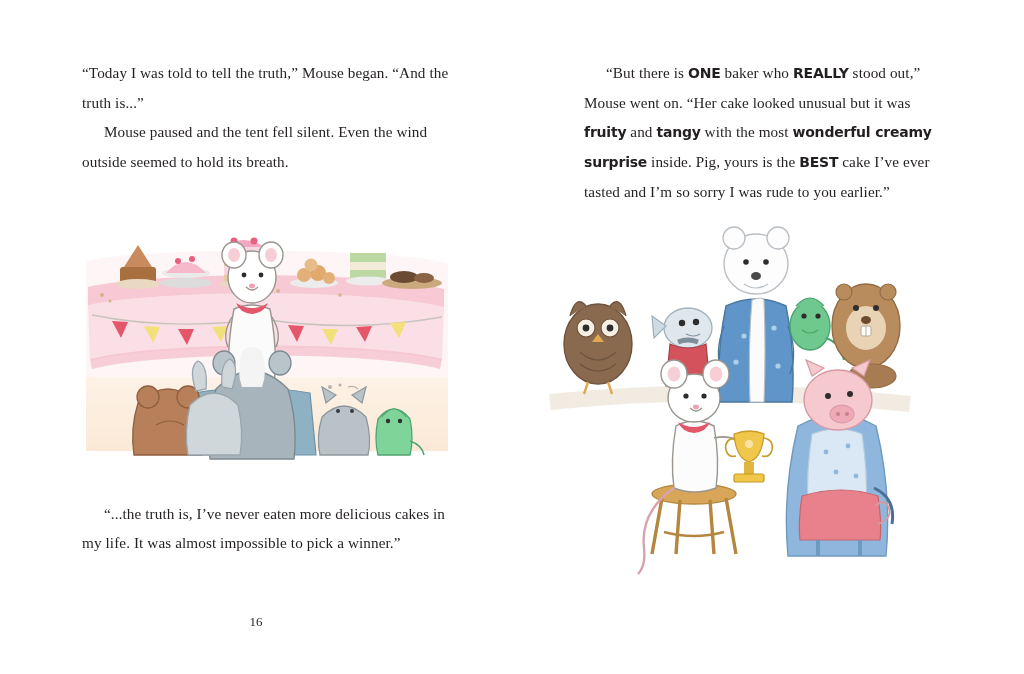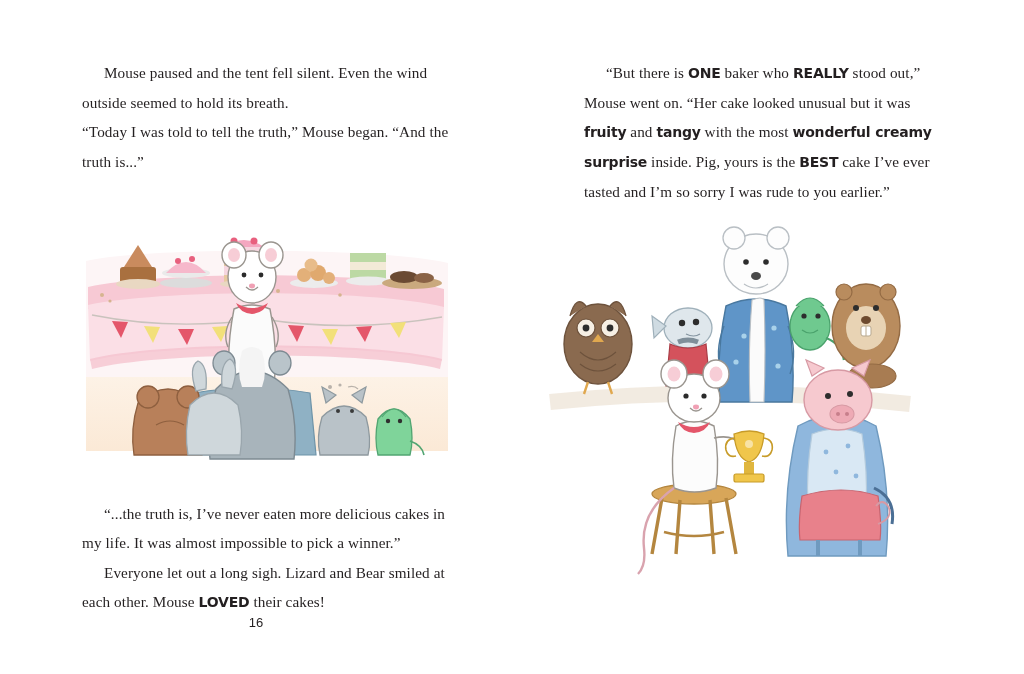--- a/index.html
+++ b/index.html
@@ -50,21 +50,21 @@
     font-size: 14px;
     letter-spacing: -0.2px;
   }
   .page-number {
     position: absolute;
     bottom: 44px;
     left: 0;
     right: 0;
     text-align: center;
     font-size: 13px;
-    font-family: Liberation Sans, sans-serif;
+    font-family: Liberation Serif, serif;
     color: #231f20;
   }
 
   
   .illus {
     position: relative;
     margin: 14px 0 10px 0;
     height: 280px;
     overflow: hidden;
   }
@@ -81,22 +81,22 @@
 </style>
 </head>
 <body>
 
 <div class="spread">
 
   <div class="page page-left">
     <div class="page-inner">
 
       <div>
+        <p class="para" id="L-p0"><span>“Today I was told to tell the truth,” Mouse began. “And the truth is...”</span></p>
         <p class="para indent" id="L-p1"><span>Mouse paused and the tent fell silent. Even the wind outside seemed to hold its breath.</span></p>
-        <p class="para" id="L-p0"><span>“Today I was told to tell the truth,” Mouse began. “And the truth is...”</span></p>
       </div>
 
       <div class="illus">
         <svg width="372" height="290" viewBox="0 0 372 290" xmlns="http://www.w3.org/2000/svg">
           <defs>
             <linearGradient id="floorGrad" x1="0" y1="0" x2="0" y2="1">
               <stop offset="0%" stop-color="#fdf2e6"></stop>
               <stop offset="100%" stop-color="#fbe9d6"></stop>
             </linearGradient>
           </defs>
@@ -236,21 +236,20 @@
           </g>
 
           <circle cx="248" cy="196" r="2" fill="#b9b2ab"></circle>
           <circle cx="258" cy="194" r="1.6" fill="#b9b2ab"></circle>
           <path d="M266 196 q6 -2 10 2" stroke="#b9b2ab" stroke-width="1.2" fill="none"></path>
         </svg>
       </div>
 
       <div class="caption-block">
         <p class="para indent" id="L-c0"><span>“...the truth is, I’ve never eaten more delicious cakes in my life. It was almost impossible to pick a winner.”</span></p>
-        <p class="para indent" id="L-c1"><span>Everyone let out a long sigh. Lizard and Bear smiled at each other. Mouse </span><span class="hand">LOVED</span><span> their cakes!</span></p>
       </div>
     </div>
 
     <div class="page-number">16</div>
   </div>
 
   <div class="page page-right">
     <div class="page-inner">
       <div>
         <p class="para indent" id="R-p0"><span>“But there is </span><span class="hand">ONE</span><span> baker who </span><span class="hand">REALLY</span><span> stood out,” Mouse went on. “Her cake looked unusual but it was </span><span class="hand">fruity</span><span> and </span><span class="hand">tangy</span><span> with the most </span><span class="hand">wonderful creamy surprise</span><span> inside. Pig, yours is the </span><span class="hand">BEST</span><span> cake I’ve ever tasted and I’m so sorry I was rude to you earlier.”</span></p>

